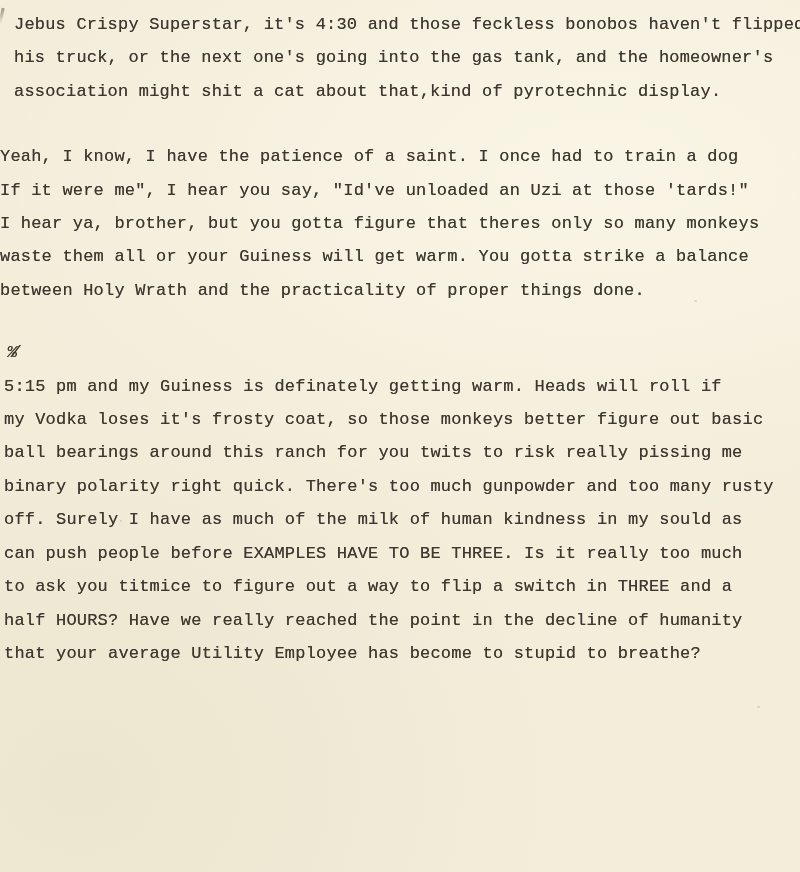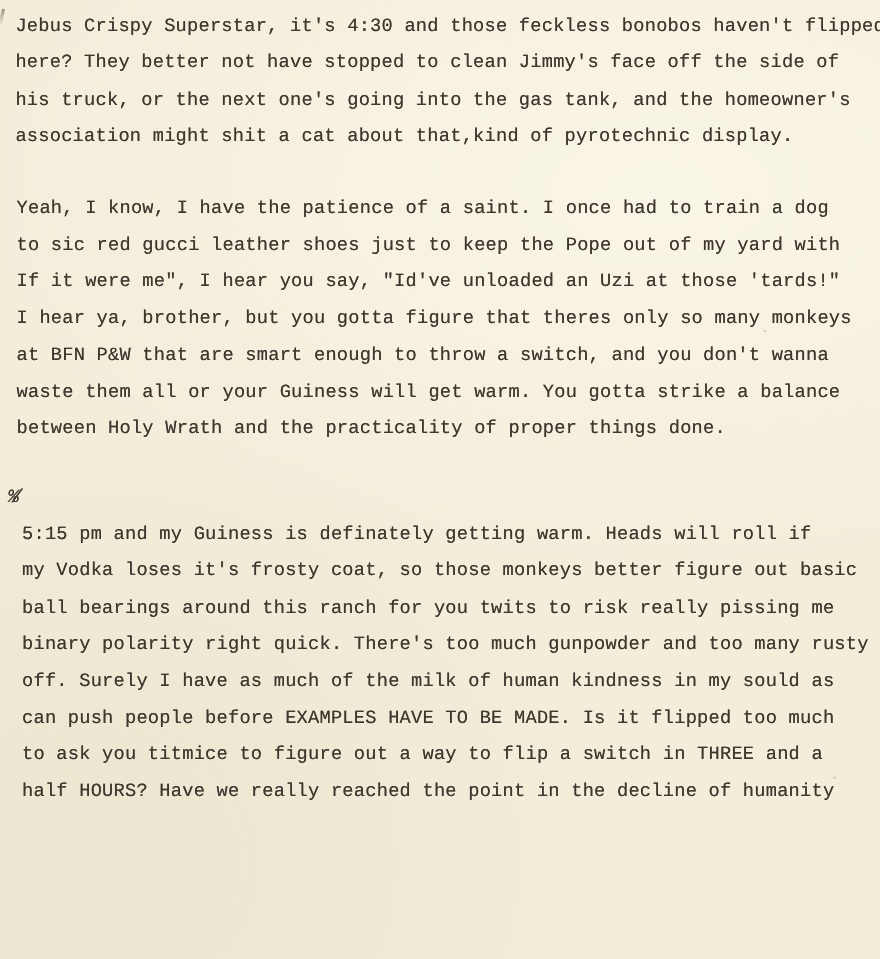--- a/index.html
+++ b/index.html
@@ -21,24 +21,24 @@
     font-size: 17px;
     line-height: 33.4px;
     color: var(--ink, #3e372f);
     padding-top: 8px;
     
     text-shadow: 0 0 0.6px rgba(62,55,47,0.75);
     letter-spacing: 0.2px;
   }
   .para { margin: 0; }
   .para-1 { padding-left: 14px; }
-  .para-2 { padding-left: 15px; margin-top: 32px; }
+  .para-2 { margin-top: 32px; }
   .correction { padding-left: 7px; margin-top: 29px; }
   .correction .glyph { letter-spacing: -7px; font-style: italic; }
-  .para-3 { padding-left: 20px; font-family: Liberation Mono, monospace; }
+  .para-3 { padding-left: 4px; font-family: Liberation Mono, monospace; }
   .line { white-space: pre; }
   
   .artifact {
     position: absolute;
     left: 0px;
     top: 8px;
     width: 3px;
     height: 16px;
     background: linear-gradient(170deg, rgba(90,78,62,0.55), rgba(90,78,62,0));
     transform: rotate(12deg);
@@ -58,43 +58,41 @@
 
 <div class="page">
 
   <span class="artifact"></span>
   <span class="fleck f1"></span>
   <span class="fleck f2"></span>
   <span class="fleck f3"></span>
 
   <div class="para para-1">
     <div class="line">Jebus Crispy Superstar, it's 4:30 and those feckless bonobos haven't flipped</div>
-    <div class="line">here? They better not have stopped to clean Jimmy's face off the side of</div>
     <div class="line">his truck, or the next one's going into the gas tank, and the homeowner's</div>
     <div class="line">association might shit a cat about that,kind of pyrotechnic display.</div>
   </div>
 
   <div class="para para-2">
     <div class="line">Yeah, I know, I have the patience of a saint. I once had to train a dog</div>
-    <div class="line">to sic red gucci leather shoes just to keep the Pope out of my yard with</div>
     <div class="line">If it were me", I hear you say, "Id've unloaded an Uzi at those 'tards!"</div>
     <div class="line">I hear ya, brother, but you gotta figure that theres only so many monkeys</div>
-    <div class="line">at BFN P&amp;W that are smart enough to throw a switch, and you don't wanna</div>
     <div class="line">waste them all or your Guiness will get warm. You gotta strike a balance</div>
     <div class="line">between Holy Wrath and the practicality of proper things done.</div>
   </div>
 
   <div class="para correction">
     <span class="glyph">%/</span>
   </div>
 
   <div class="para para-3">
     <div class="line">5:15 pm and my Guiness is definately getting warm. Heads will roll if</div>
     <div class="line">my Vodka loses it's frosty coat, so those monkeys better figure out basic</div>
     <div class="line">ball bearings around this ranch for you twits to risk really pissing me</div>
     <div class="line">binary polarity right quick. There's too much gunpowder and too many rusty</div>
     <div class="line">off. Surely I have as much of the milk of human kindness in my sould as</div>
-    <div class="line">can push people before EXAMPLES HAVE TO BE MADE. Is it flipped too much</div>
+    <div class="line">can push people before EXAMPLES HAVE TO BE THREE. Is it really too much</div>
     <div class="line">to ask you titmice to figure out a way to flip a switch in THREE and a</div>
     <div class="line">half HOURS? Have we really reached the point in the decline of humanity</div>
+    <div class="line">that your average Utility Employee has become to stupid to breathe?</div>
   </div>
 
 </div>
 
 </body></html>

